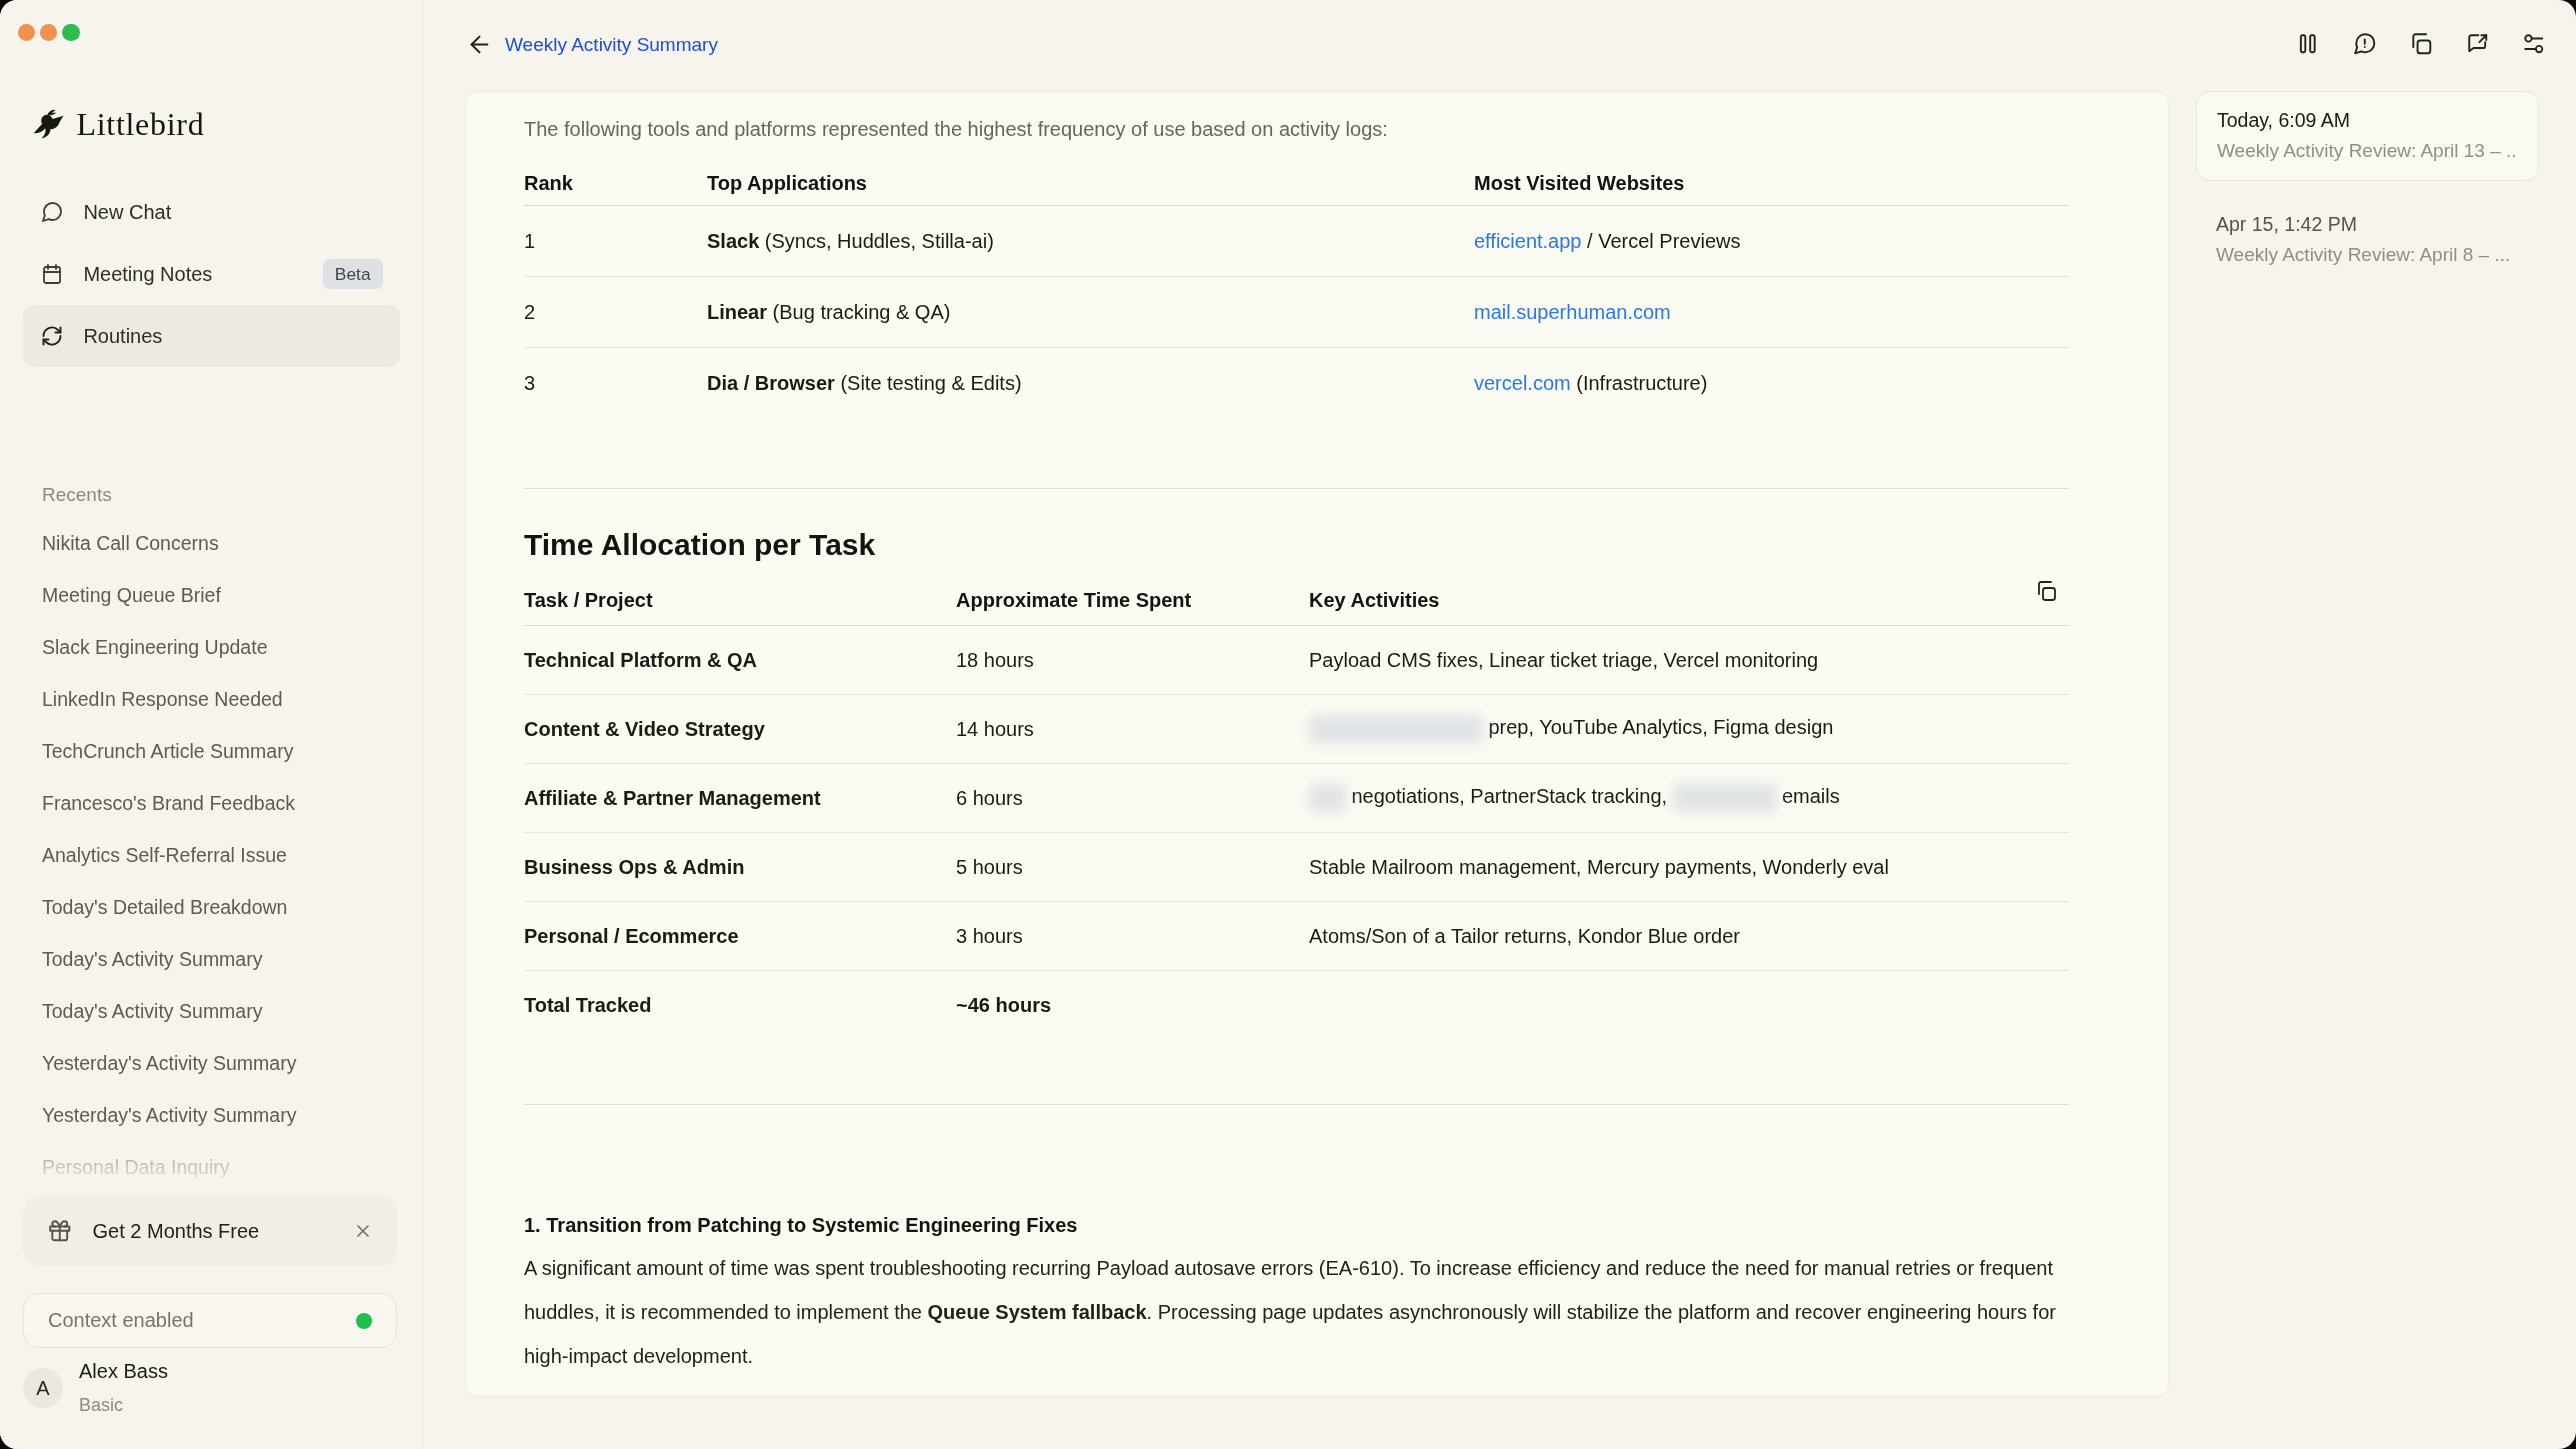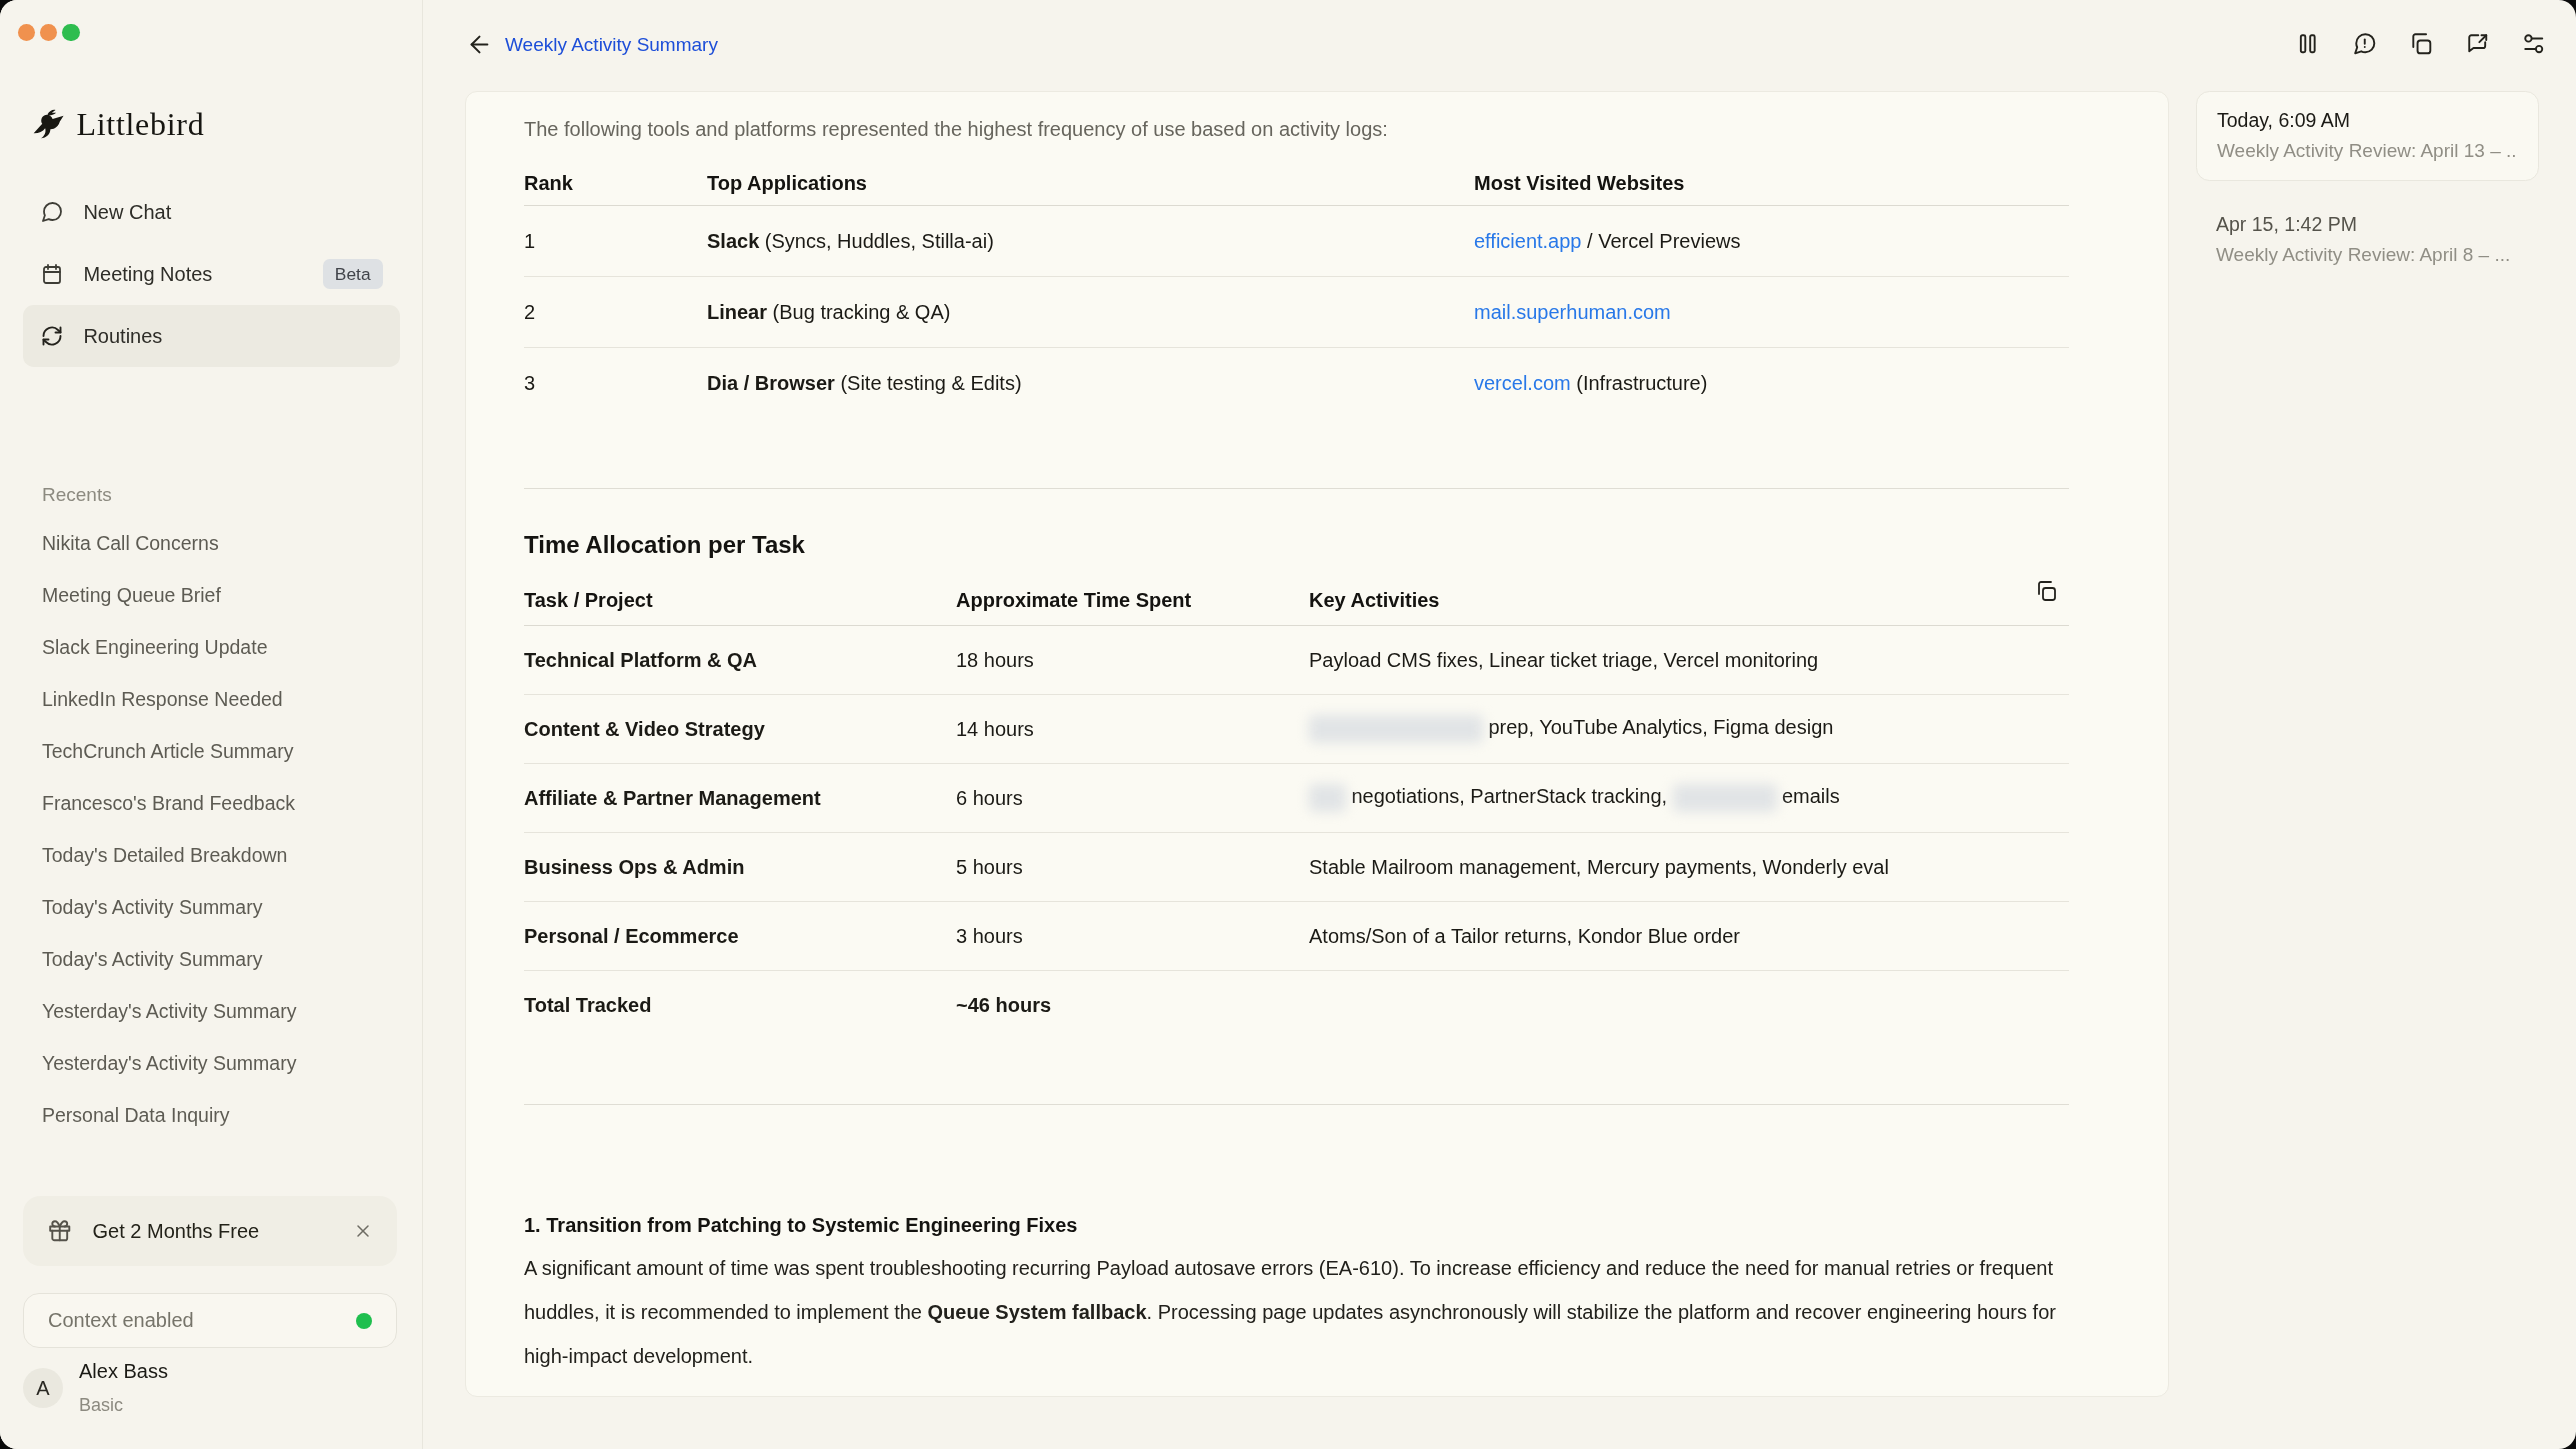--- a/index.html
+++ b/index.html
@@ -51,21 +51,21 @@
   .time-table .t-head { grid-template-columns:432px 353px 760px; height:51px; }
   .time-table .t-row { grid-template-columns:432px 353px 760px; height:69px; }
   .time-table .t-row .task { font-weight:700; }
   .time-table .t-row.total { border-bottom:none; }
   .time-table .t-row.total .time { font-weight:700; }
   .link { color:#2878E8; cursor:pointer; }
   .redact { display:inline-block; height:28px; border-radius:5.4px; background:#E1E4E6; filter:blur(6px); vertical-align:middle; }
   .acts span { margin-right:5.4px; }
   .divider { position:absolute; left:58px; width:1545px; height:1.3px; background:#DFDDD4; }
   .copy-btn { position:absolute; top:487px; right:110px; display:flex; cursor:pointer; }
-  .h2 { position:absolute; left:58px; font-size:24px; font-weight:700; color:#141310; line-height:48px; }
+  .h2 { position:absolute; left:58px; font-size:30px; font-weight:700; color:#141310; line-height:48px; }
   .rec-title { position:absolute; left:58px; font-size:20px; font-weight:700; color:#141310; line-height:42px; }
   .rec-para { position:absolute; left:58px; top:1154px; width:1566px; font-size:20px; color:#22211C; line-height:44px; }
 
   
   .history { position:absolute; left:2196px; top:91px; width:343px; }
   .hist-item { padding:17.4px 20px; border-radius:13.4px; cursor:pointer; }
   .hist-item.selected { background:#FAF9F2; border:1.3px solid #E9E7DE; }
   .hist-item + .hist-item { margin-top:14.8px; }
   .hist-time { font-size:19.5px; font-weight:500; color:#1B1A15; }
   .hist-item:not(.selected) .hist-time { color:#55534B; font-weight:400; }
@@ -130,20 +130,21 @@
     </div>
 
     <div class="recents-header">Recents</div>
     <div class="recents-list">
         <div class="recent-item">Nikita Call Concerns</div>
         <div class="recent-item">Meeting Queue Brief</div>
         <div class="recent-item">Slack Engineering Update</div>
         <div class="recent-item">LinkedIn Response Needed</div>
         <div class="recent-item">TechCrunch Article Summary</div>
         <div class="recent-item">Francesco's Brand Feedback</div>
+        <div class="recent-item">Analytics Self-Referral Issue</div>
         <div class="recent-item">Today's Detailed Breakdown</div>
         <div class="recent-item">Today's Activity Summary</div>
         <div class="recent-item">Today's Activity Summary</div>
         <div class="recent-item">Yesterday's Activity Summary</div>
         <div class="recent-item">Yesterday's Activity Summary</div>
         <div class="recent-item">Personal Data Inquiry</div>
       </div>
     <div class="side-fade"></div>
 
     <div class="promo">

